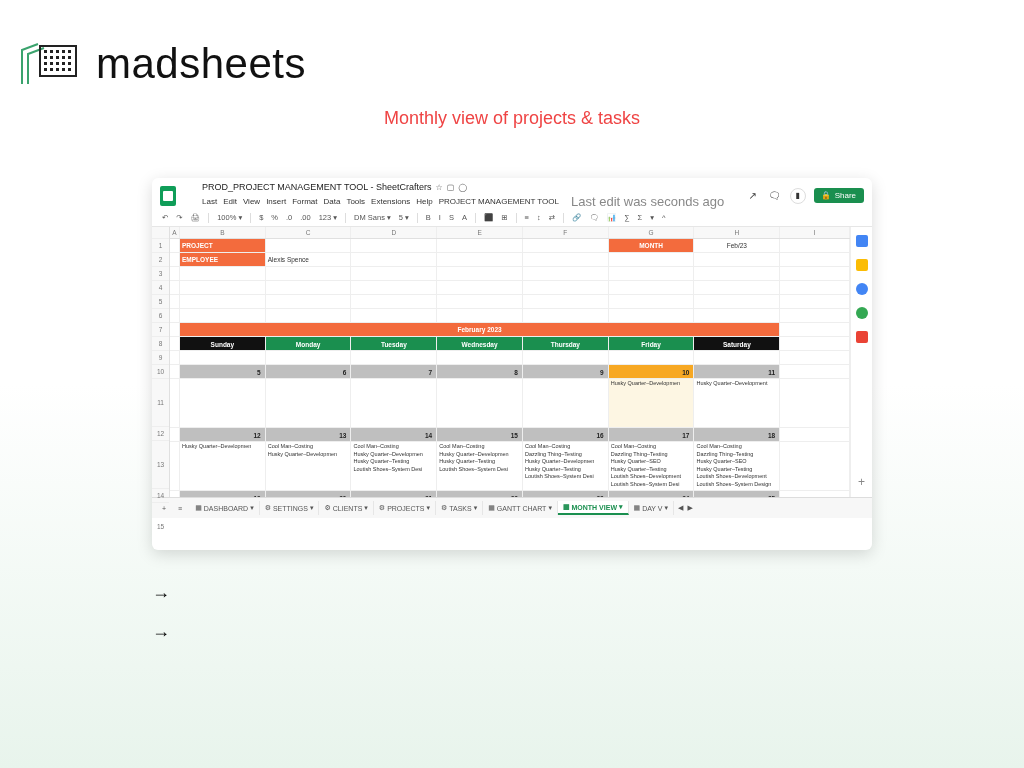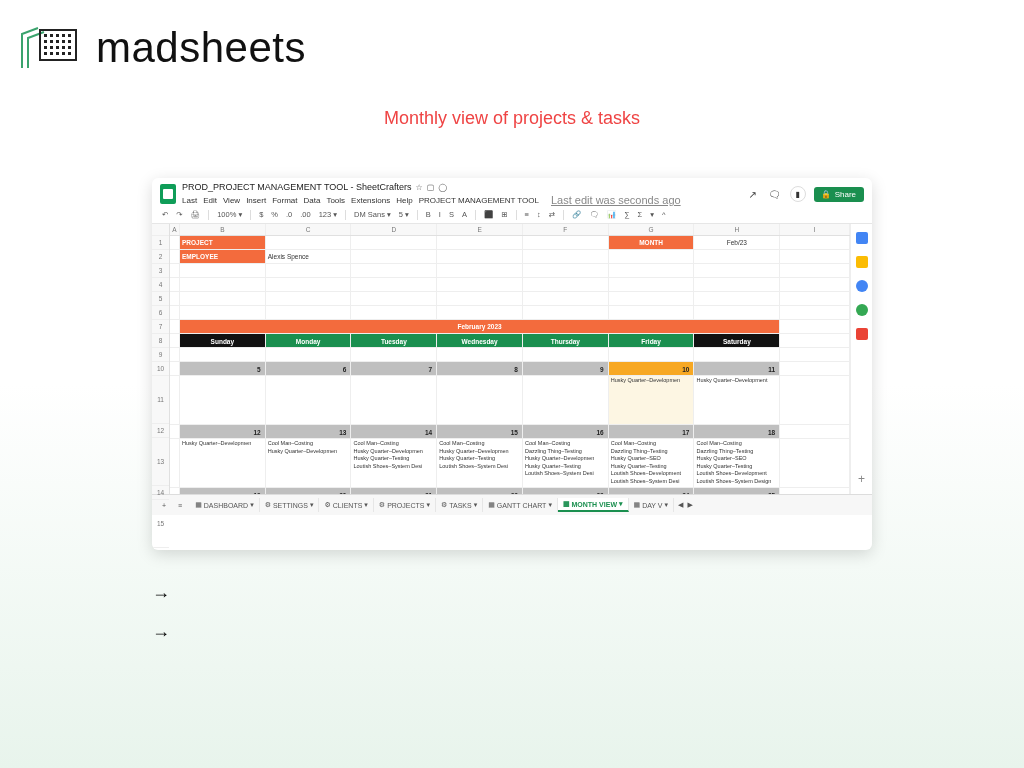--- a/index.html
+++ b/index.html
@@ -7,21 +7,21 @@
     margin: 0;
     width: 1024px;
     height: 768px;
     font-family: -apple-system, BlinkMacSystemFont, "Segoe UI", Arial, sans-serif;
     background: linear-gradient(to bottom, #ffffff 0%, #ffffff 50%, #e8f4ec 100%);
     position: relative;
     overflow: hidden;
   }
   .brand {
     position: absolute;
-    top: 24px;
+    top: 40px;
     left: 18px;
     display: flex;
     align-items: center;
     gap: 18px;
   }
   .logo-svg { width: 60px; height: 48px; }
   .brand-name {
     font-size: 42px;
     font-weight: 400;
     color: #111;
@@ -71,26 +71,26 @@
     background: #0f9d58;
     border-radius: 2px;
     position: relative;
   }
   .gs-logo::after {
     content: ""; position: absolute;
     left: 3px; right: 3px; top: 5px; bottom: 5px;
     background: #fff;
     border-radius: 1px;
   }
-  .gs-titlecol { flex: 1; }
+  .gs-titlecol { flex: 1; margin-left: 20px; }
   .gs-doc-title { font-size: 9px; color: #222; display:flex; align-items:center; gap:4px;}
   .gs-star { color:#555; font-size:8px; }
   .gs-menubar { display:flex; gap:6px; font-size:8px; color:#333; margin-top:2px; align-items:center;}
   .gs-menubar span { cursor:default; }
-  .gs-lastedit { color:#888; text-decoration: underline; margin-left:6px; font-size:11px;}
+  .gs-lastedit { color:#888; margin-left:6px; font-size:13px;}
   .gs-right-actions { display:flex; align-items:center; gap:8px; }
   .gs-chip-icon { width:14px; height:14px; display:flex; align-items:center; justify-content:center; font-size:10px;}
   .gs-share-btn {
     background:#1a8f4f;
     color:#fff;
     font-size:8px;
     padding:3px 8px;
     border-radius:3px;
     display:flex; align-items:center; gap:3px;
   }

